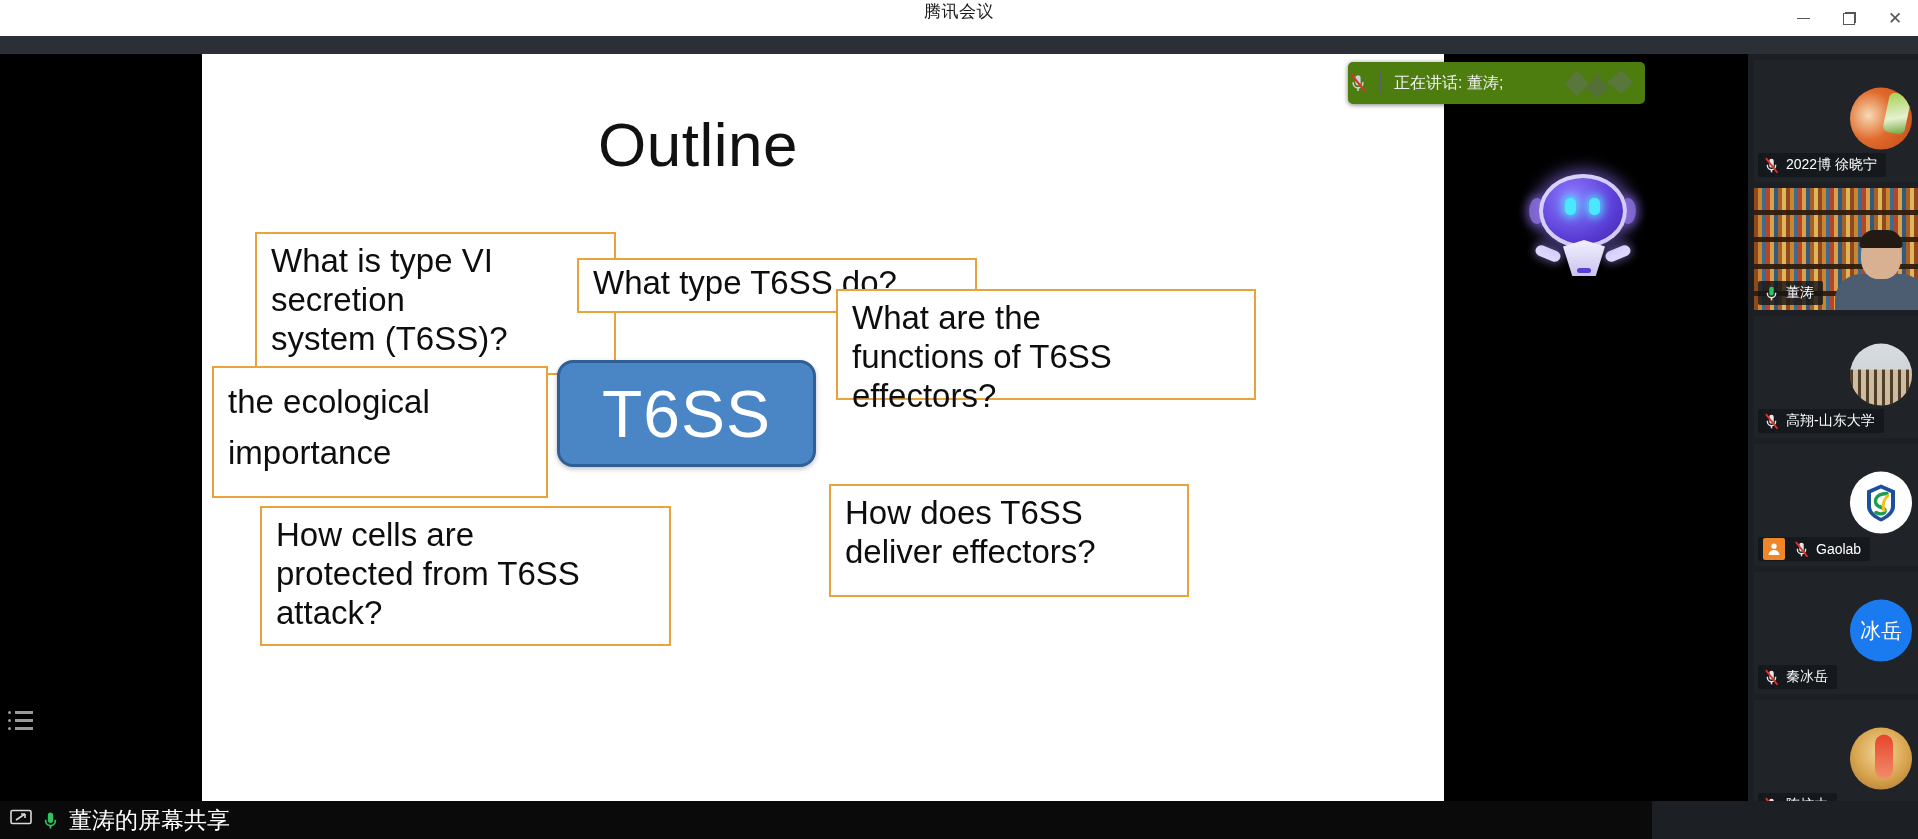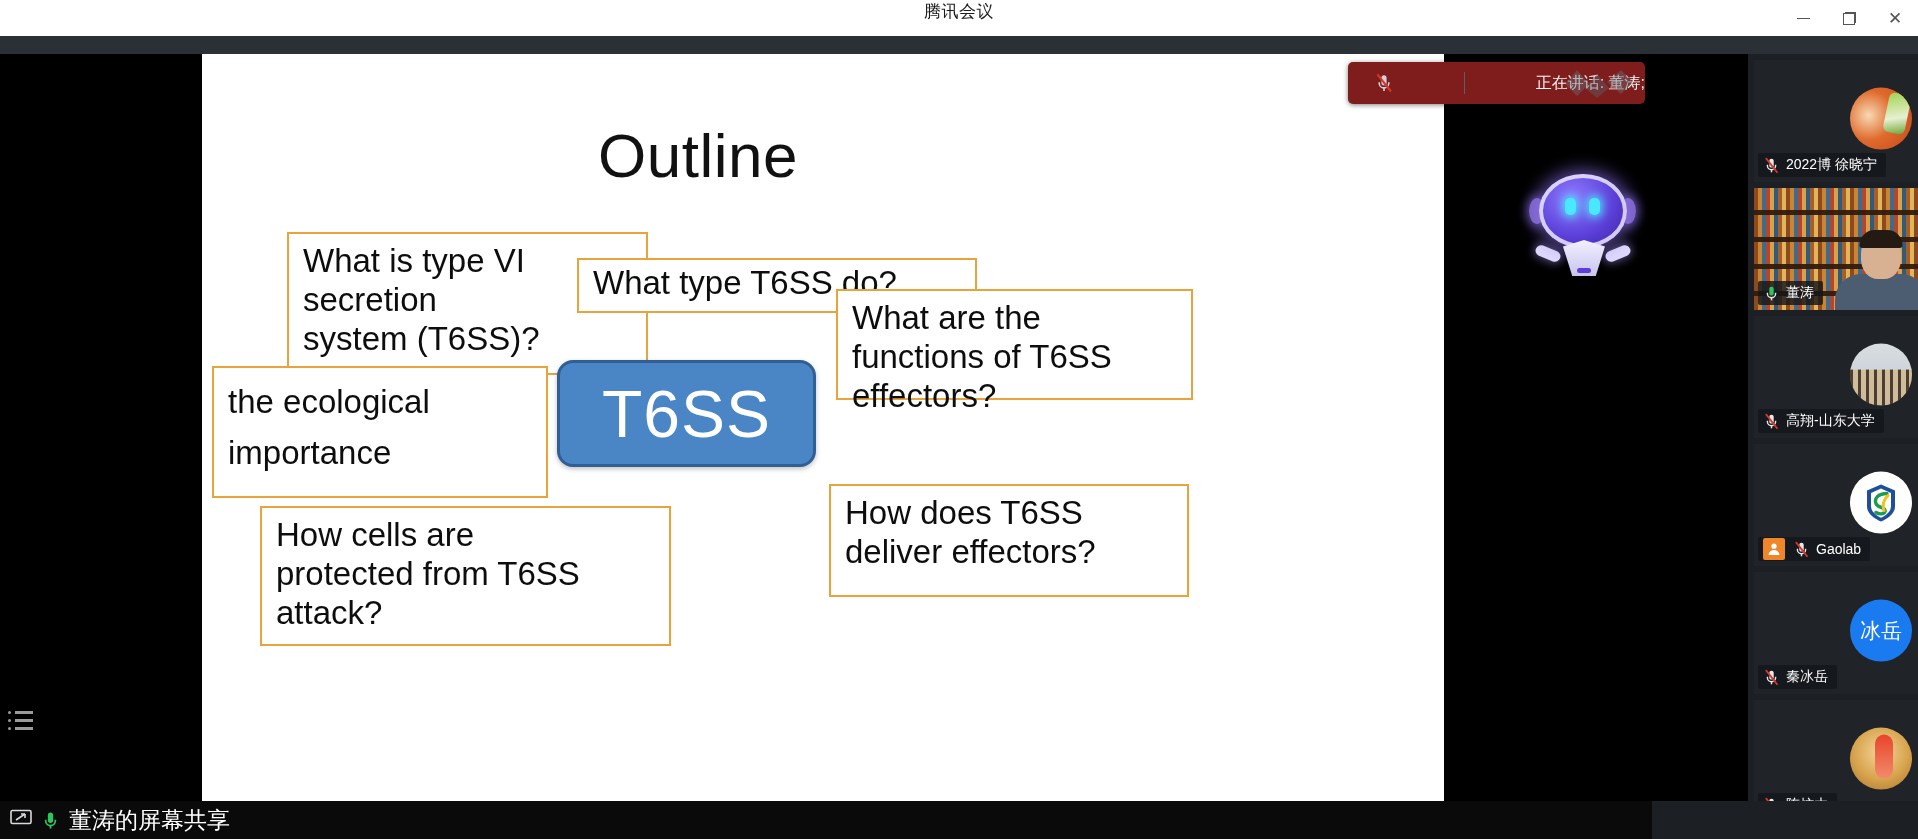--- a/index.html
+++ b/index.html
@@ -52,21 +52,21 @@
   
   .stage {
     position: absolute; left: 0; top: 54px; width: 1652px; height: 747px;
     background: #000;
   }
   .slide {
     position: absolute; left: 202px; top: 0px; width: 1242px; height: 764px;
     background: #ffffff;
   }
   .slide-title {
-    position: absolute; left: 0; top: 66px; width: 992px;
+    position: absolute; left: 0; top: 55px; width: 992px;
     text-align: center;
     font-size: 62px; font-weight: 400; color: #111; letter-spacing: .5px;
   }
 
   .qbox {
     position: absolute;
     border: 2px solid #e8a33d;
     background: #ffffff;
     color: #0d0d0d;
     font-size: 33px;
@@ -121,25 +121,24 @@
   .arm.l { left: 16px; transform: rotate(22deg); }
   .arm.r { left: 86px; transform: rotate(-22deg); }
   .robot-mouth {
     position: absolute; left: 58px; top: 100px; width: 14px; height: 5px;
     border-radius: 3px; background: #5b3fd8;
   }
 
   
   .speak-banner {
     position: absolute; left: 1348px; top: 62px; width: 297px; height: 42px;
-    background: #7f1d1d; border-radius: 5px;
-    display: flex; align-items: center; padding-left: 26px;
+    background: #4d7c0f; border-radius: 5px;
+    display: flex; align-items: center; padding-left: 0;
     box-shadow: 0 1px 5px rgba(0,0,0,.5);
     overflow: hidden;
-    justify-content: space-between;
   }
   .speak-banner .divider {
     width: 1px; height: 22px; background: #5c6069; margin: 0 13px 0 12px;
   }
   .speak-text { color: #f2f2f2; font-size: 16px; white-space: nowrap; }
   .banner-chevrons {
     position: absolute; right: 10px; top: 6px; width: 72px; height: 30px;
     opacity: .42;
   }
 
@@ -271,27 +270,27 @@
   </div>
 
   <div class="chrome-strip"></div>
 
   <div class="stage">
 
     <div class="slide">
 
       <div class="slide-title">Outline</div>
 
-      <div class="qbox" style="left:53px; top:178px; width:361px; height:143px;margin-left:32px;">What is type VI
+      <div class="qbox" style="left:53px; top:178px; width:361px; height:143px;">What is type VI
 secretion
 system (T6SS)?</div>
 
       <div class="qbox" style="left:375px; top:204px; width:400px; height:55px; padding-top:4px;">What type T6SS do?</div>
 
-      <div class="qbox" style="left:634px; top:235px; width:357px; height:111px;">What are the
+      <div class="qbox" style="left:634px; top:235px; width:420px; height:111px;">What are the
 functions of T6SS
 effectors?</div>
 
       <div class="qbox spaced" style="left:10px; top:312px; width:336px; height:132px;">the ecological
 importance</div>
 
       <div class="center-node" style="left:355px; top:306px; width:259px; height:107px;">T6SS</div>
 
       <div class="qbox" style="left:58px; top:440px; width:411px; height:140px;margin-top:12px;">How cells are
 protected from T6SS

